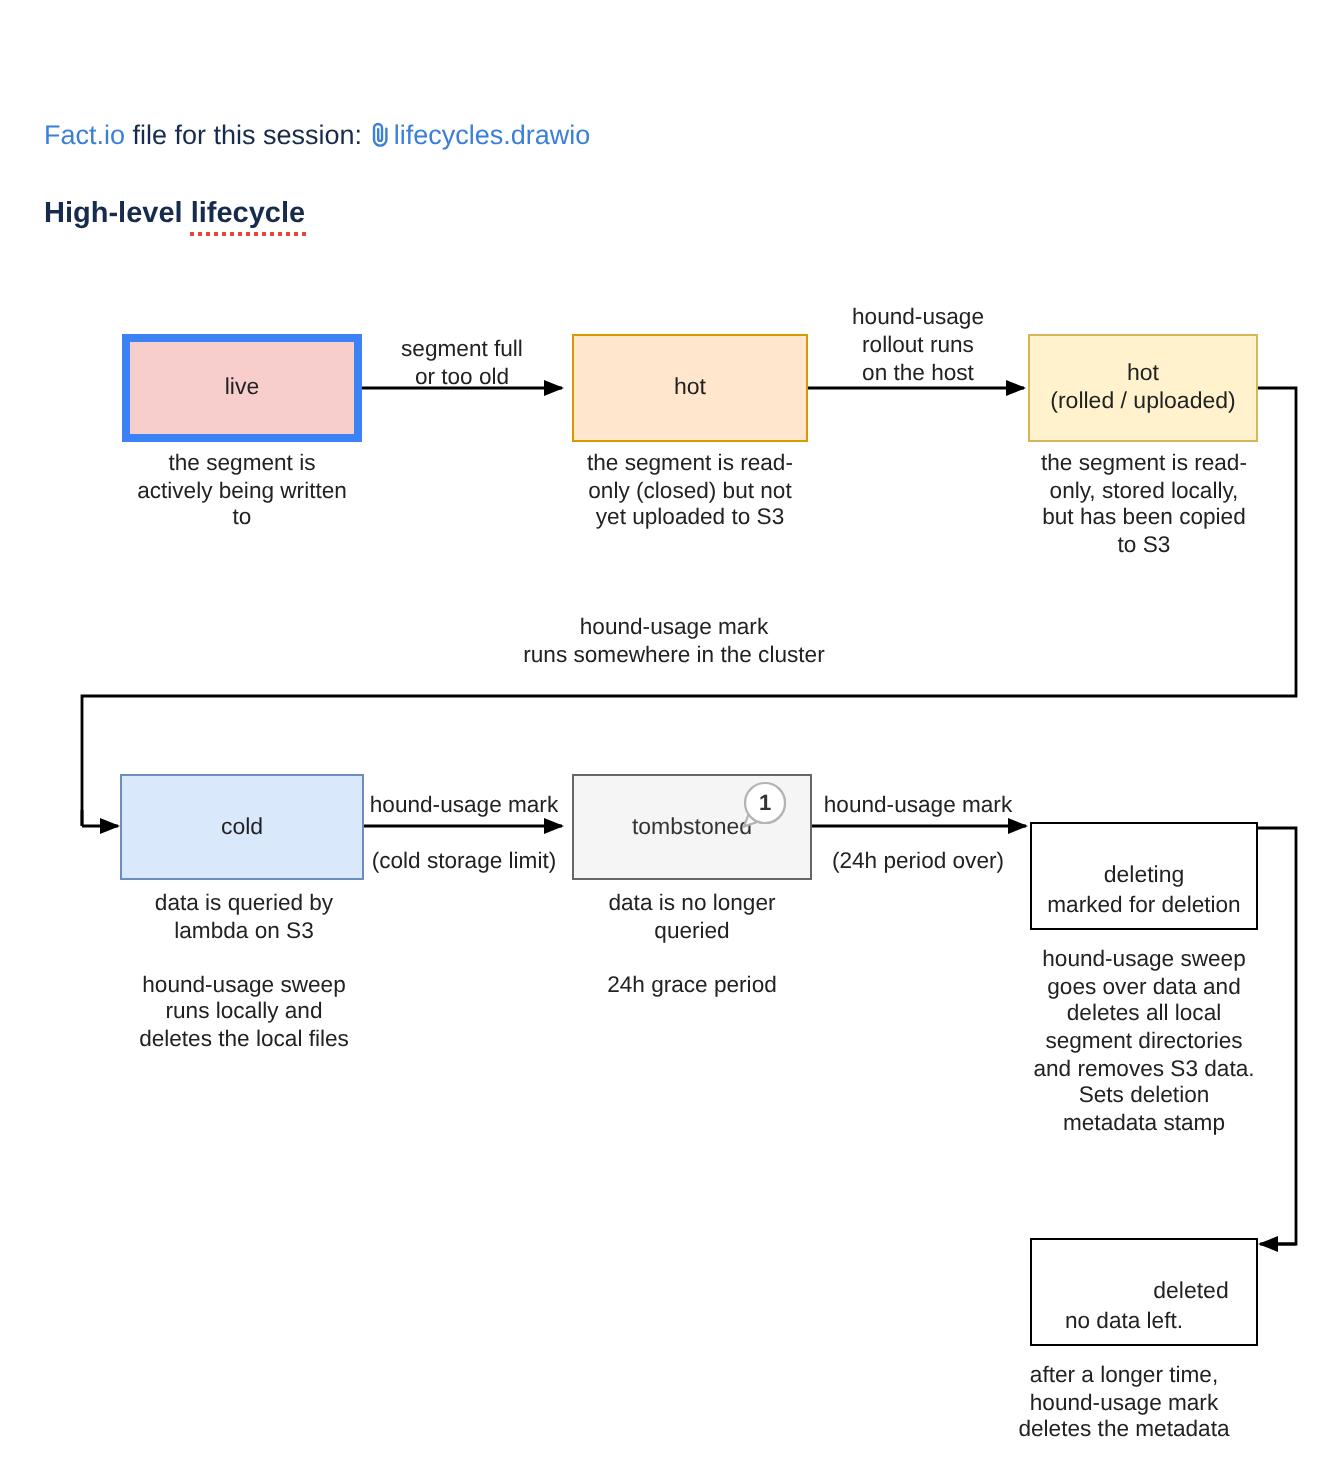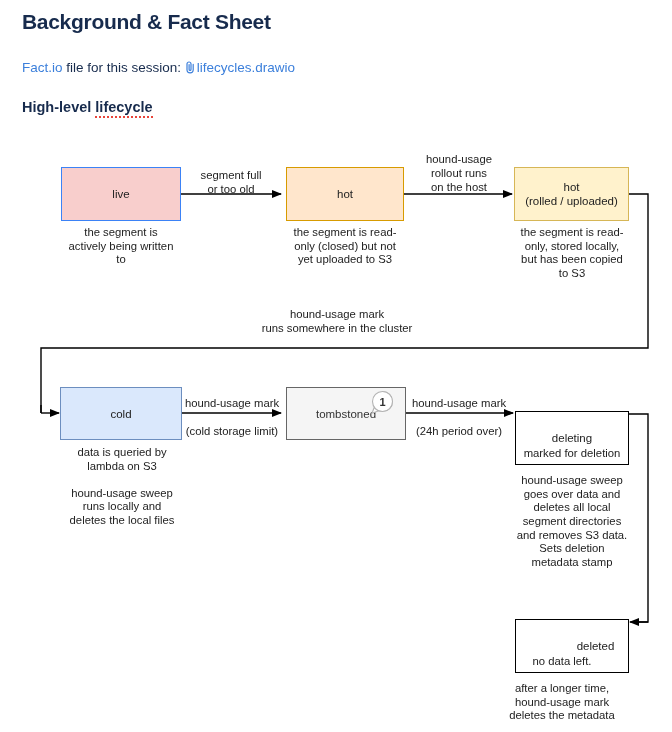--- a/index.html
+++ b/index.html
@@ -44,21 +44,21 @@
 
   .node{
     position:absolute;
     box-sizing:border-box;
     display:flex;align-items:center;justify-content:center;
     text-align:center;
     font-size:11.5px;
     line-height:14px;
     color:#222222;
   }
-  .node.live{background:#f8cecc;border:1px solid #3b82f6;}
+  .node.live{background:#f8cecc;border:4px solid #3b82f6;}
   .node.hot{background:#ffe6cc;border:1px solid #d79b00;}
   .node.hotroll{background:#fff2cc;border:1px solid #d6b656;}
   .node.cold{background:#dae8fc;border:1px solid #6c8ebf;}
   .node.tomb{background:#f5f5f5;border:1px solid #666666;color:#333333;}
   .node.plain{background:#ffffff;border:1px solid #000000;margin-top:24px;}
 
   .caption{
     position:absolute;
     text-align:center;
     font-size:11.3px;
@@ -81,21 +81,20 @@
     position:absolute;left:0;top:0;width:25px;height:22px;
     display:flex;align-items:center;justify-content:center;
     font-size:11px;font-weight:bold;color:#333;
   }
 </style>
 </head>
 <body>
 
 <div class="page">
 
-  <div class="h1">Background &amp; Fact Sheet</div>
 
   <div class="subline"><a class="lnk" href="#">Fact.io</a><span> file for this session: </span><span class="clip-icon"><svg width="11" height="13" viewBox="0 0 11 13">
           <path d="M8.2 3.4v5.3a3.1 3.1 0 0 1-6.2 0V3.0a2.0 2.0 0 0 1 4.0 0v5.5a0.95 0.95 0 0 1-1.9 0V3.6" fill="none" stroke="#3b7fdb" stroke-width="1.2" stroke-linecap="round"></path>
         </svg></span><a class="lnk" href="#">lifecycles.drawio</a></div>
 
   <div class="h2"><span>High-level </span><span class="spell">lifecycle</span></div>
 
   <div class="diagram">
 
     <svg class="svg-layer" width="672" height="732">
@@ -171,20 +170,24 @@
     <div class="node tomb" style="left:286px;top:387px;width:120px;height:53px;">
       <span>tombstoned</span>
     </div>
     <div class="badge" style="left:370px;top:390px;">
       <svg width="25" height="25" viewBox="0 0 25 25">
         <path d="M12.5 1.5a10 10 0 0 1 0 20 10 10 0 0 1-8.2-4.3 l-2.3 6.0 6.3-2.1" fill="#ffffff" stroke="#b3b3b3" stroke-width="1.1"></path>
         <circle cx="12.5" cy="11.5" r="10" fill="#ffffff" stroke="#b3b3b3" stroke-width="1.1"></circle>
       </svg>
       <span class="num" style="left:0;top:1px;">1</span>
     </div>
+    <div class="caption" style="left: 281px; top: 446px; width: 130px; white-space: pre-line;">data is no longer
+queried
+
+24h grace period</div>
 
     <div class="edgelabel" style="left: 405px; top: 396px; width: 108px; white-space: pre-line;">hound-usage mark
 
 (24h period over)</div>
 
     <div class="node plain" style="left:515px;top:387px;width:114px;height:54px;">
       <span>deleting</span>
     </div>
     <div class="caption" style="left: 506px; top: 447px; width: 132px; white-space: pre-line;">marked for deletion
 

